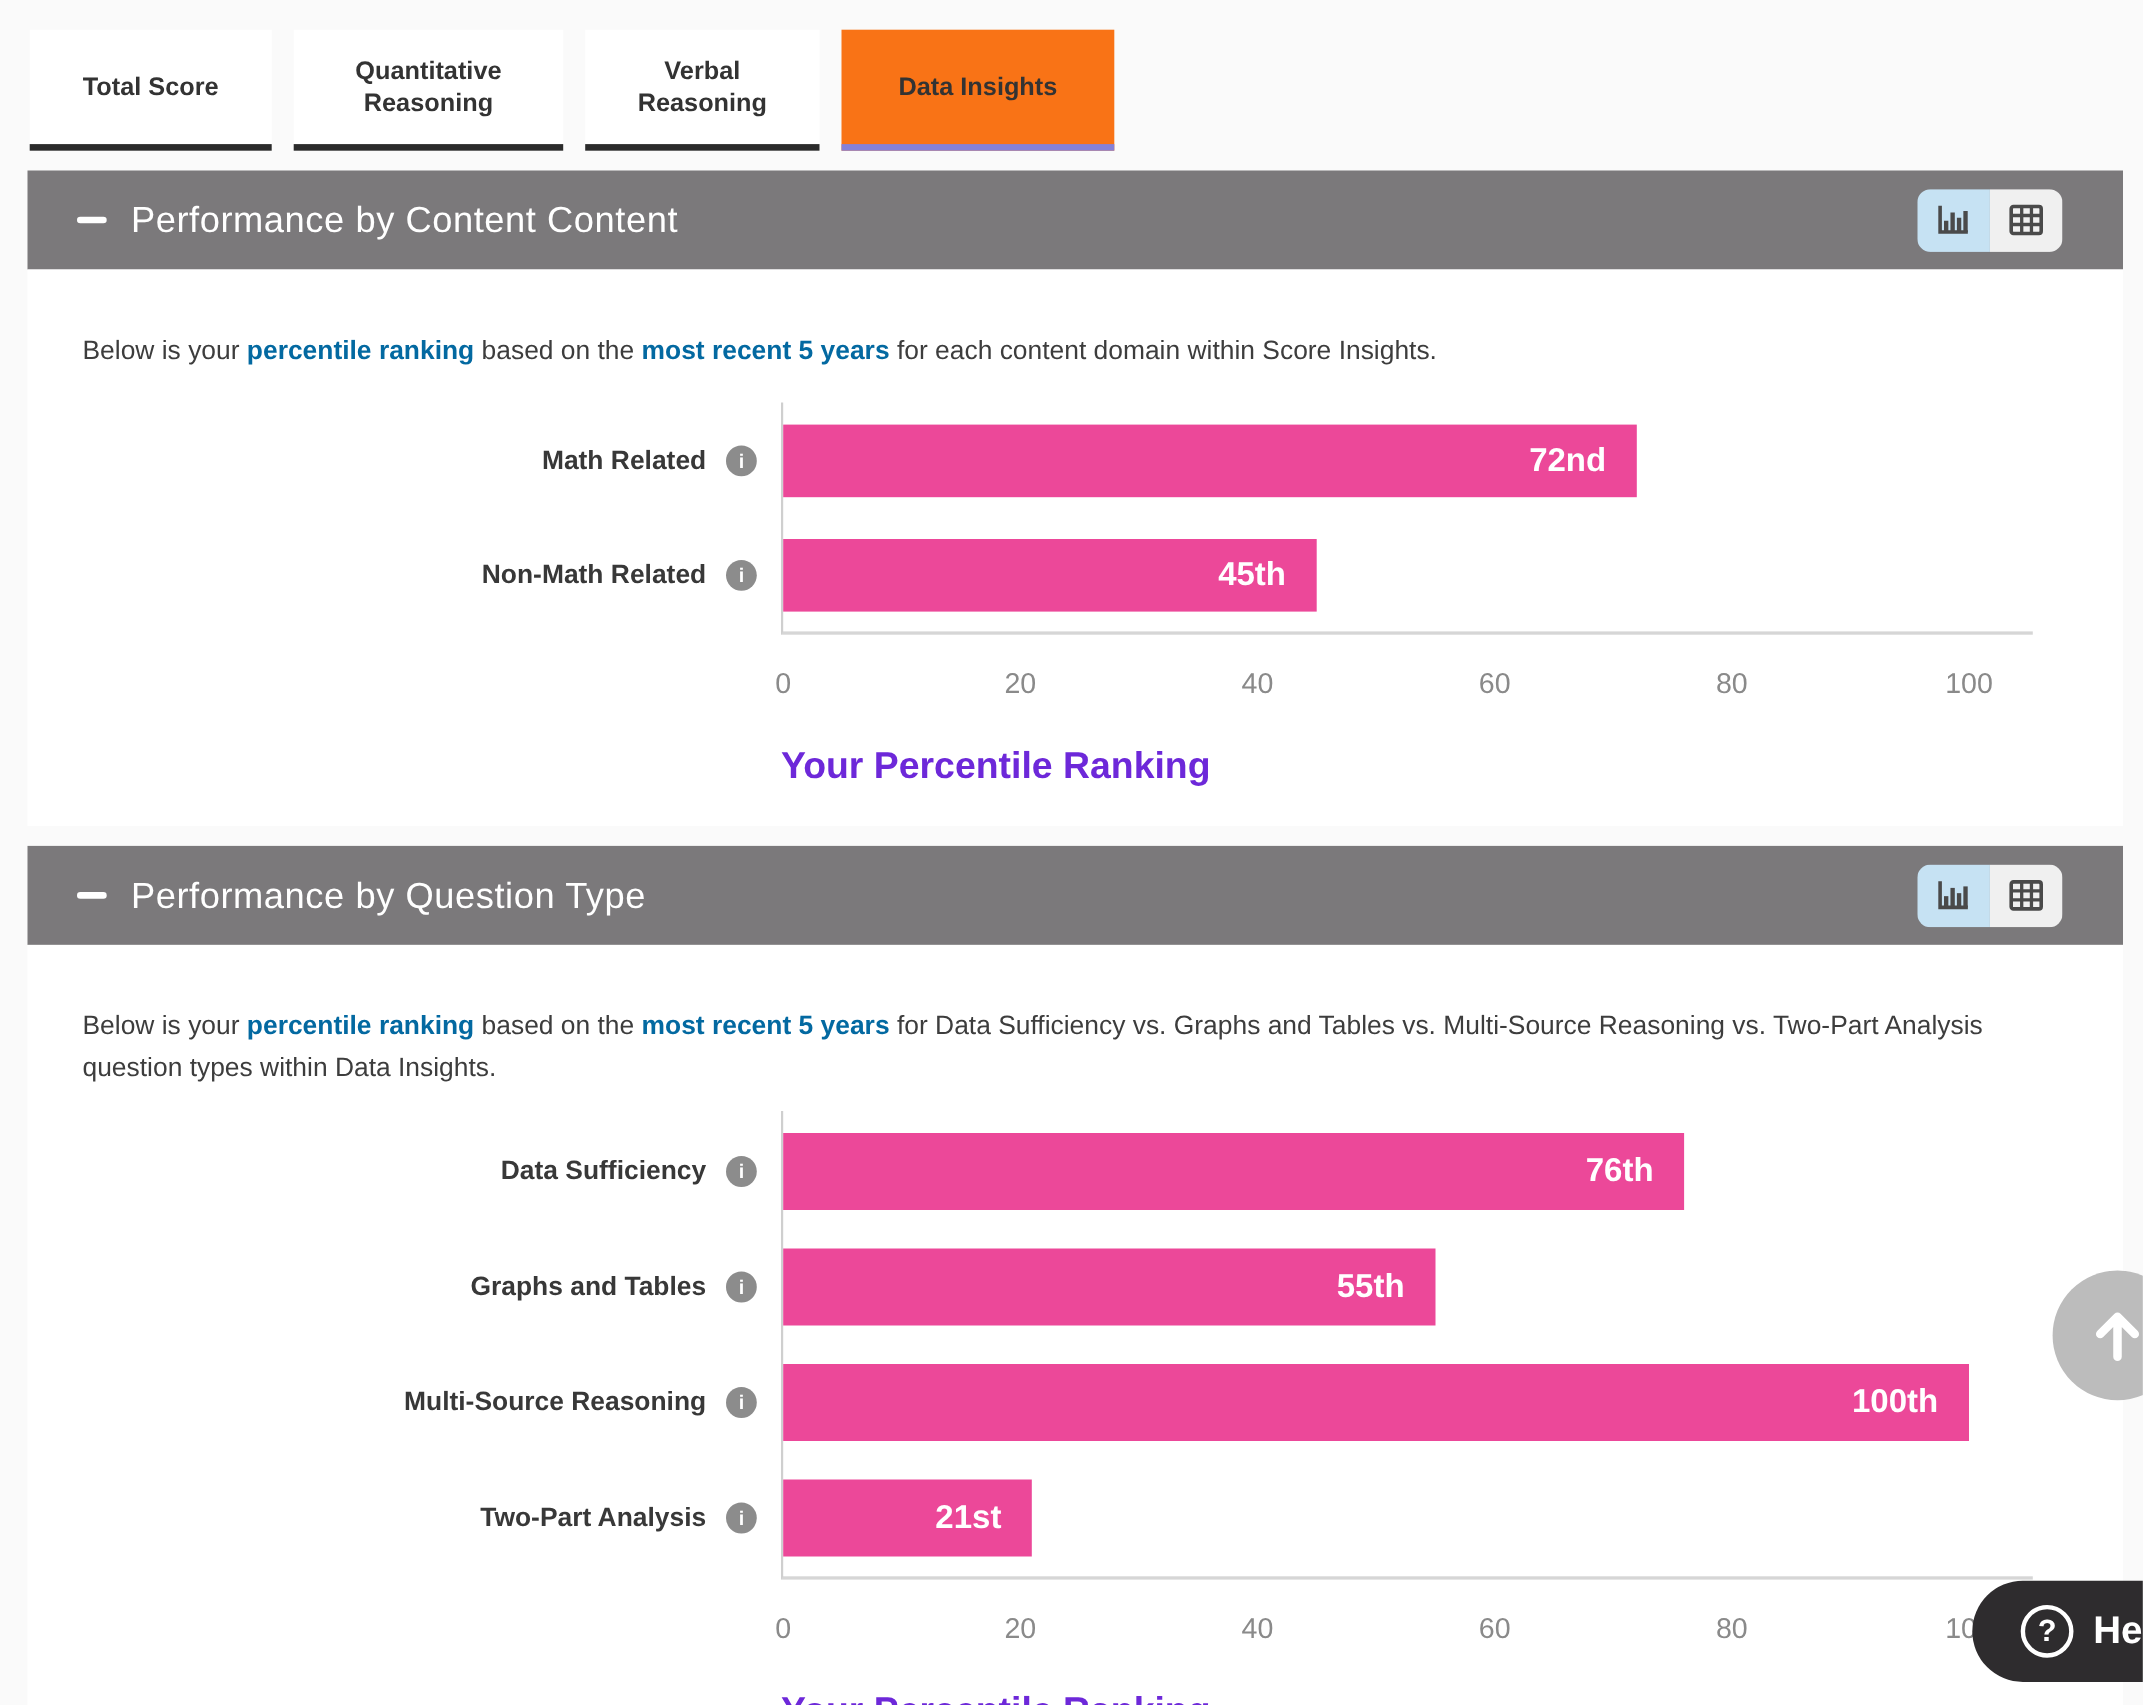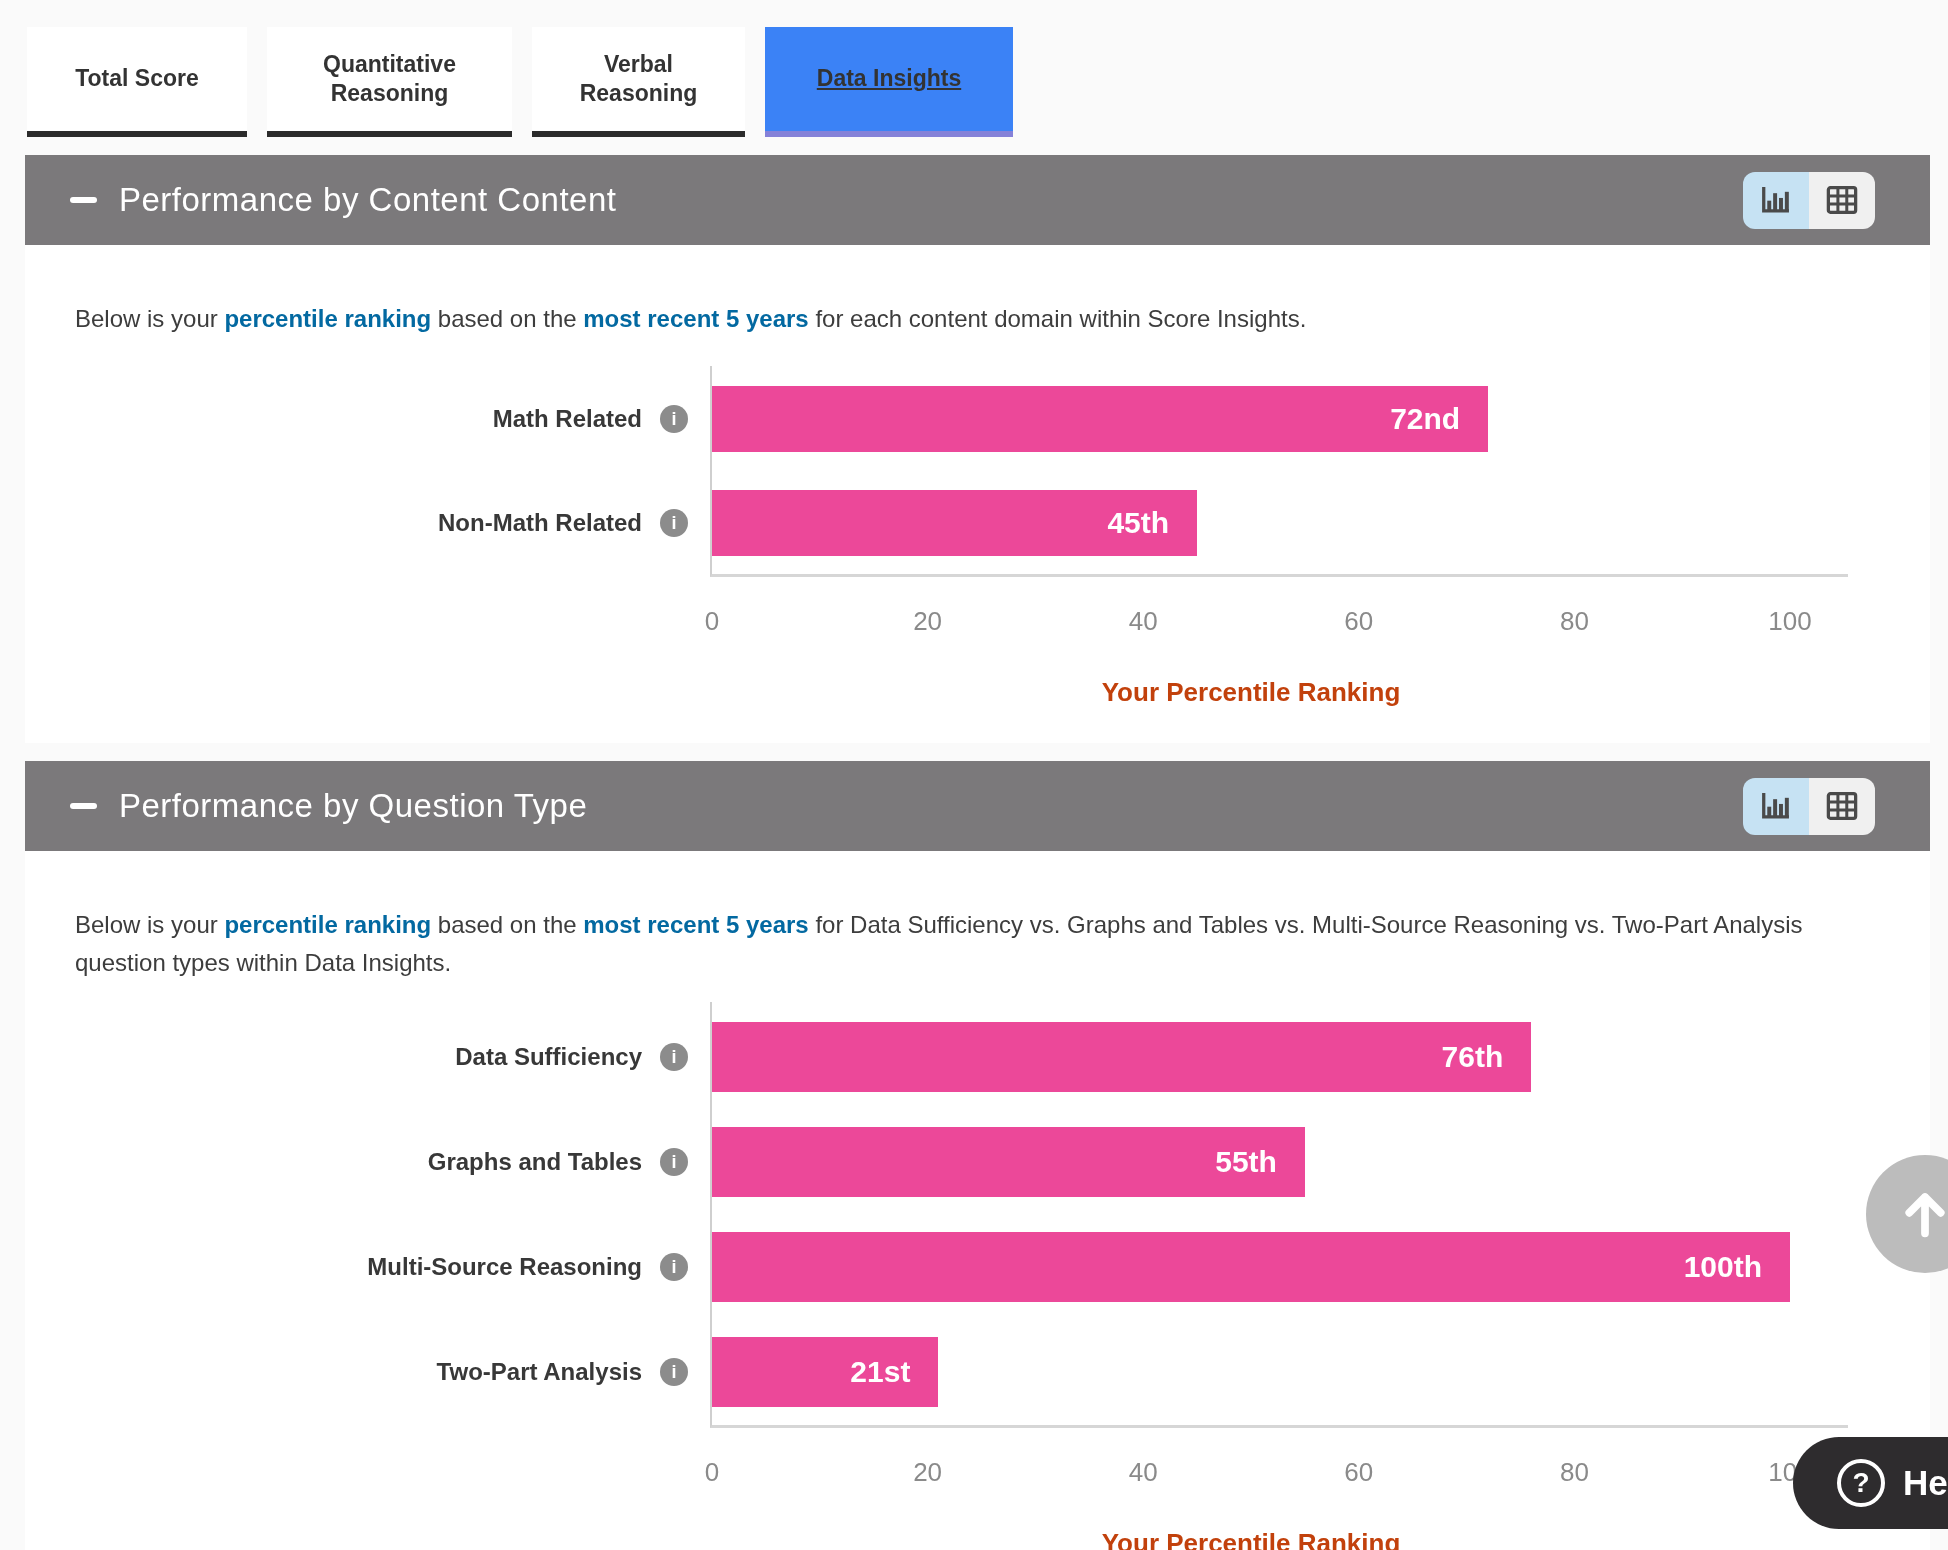--- a/index.html
+++ b/index.html
@@ -24,21 +24,21 @@
     font-family: inherit;
     font-size: 23px; font-weight: 700; color: #333333;
     line-height: 1.28;
     cursor: pointer;
     padding: 0 14px;
   }
   .tab.w1 { width: 220px; }
   .tab.w2 { width: 245px; }
   .tab.w3 { width: 213px; }
   .tab.w4 { width: 248px; }
-  .tab.active { background: #3b82f6; border-bottom-color: #8581d8; text-decoration: underline; }
+  .tab.active { background: #f97316; border-bottom-color: #8581d8; }
 
   
   .panel { margin: 18px 18px 0 25px; }
   .panel-header {
     height: 90px;
     background: #7b797b;
     display: flex; align-items: center;
     padding: 0 55px 0 45px;
   }
   .collapse-dash {
@@ -103,22 +103,22 @@
     padding-right: 28px; overflow: hidden;
   }
   .bar:first-child { margin-top: 0; }
   .bar-value { color: #ffffff; font-size: 30px; font-weight: 700; white-space: nowrap; }
   .ticks { position: absolute; left: 0; width: 100%; top: 100%; height: 80px; }
   .ticks span {
     position: absolute; top: 32px; transform: translateX(-50%);
     font-size: 26px; color: #8a8a8a;
   }
   .axis-title {
-    margin: 100px 0 0 685px; width: 1082px; text-align: center;
-    font-size: 26px; font-weight: 700; color: #c2410c;
+    margin: 100px 0 0 685px; width: 1082px; 
+    font-size: 34px; font-weight: 700; color: #6d28d9;
   }
 
   
   .scroll-top-button {
     position: absolute; top: 1155px; left: 1866px;
     width: 118px; height: 118px; border-radius: 50%;
     background: #bcbcbc; border: none; cursor: pointer;
     display: flex; align-items: center; justify-content: center;
   }
   .help-button {

